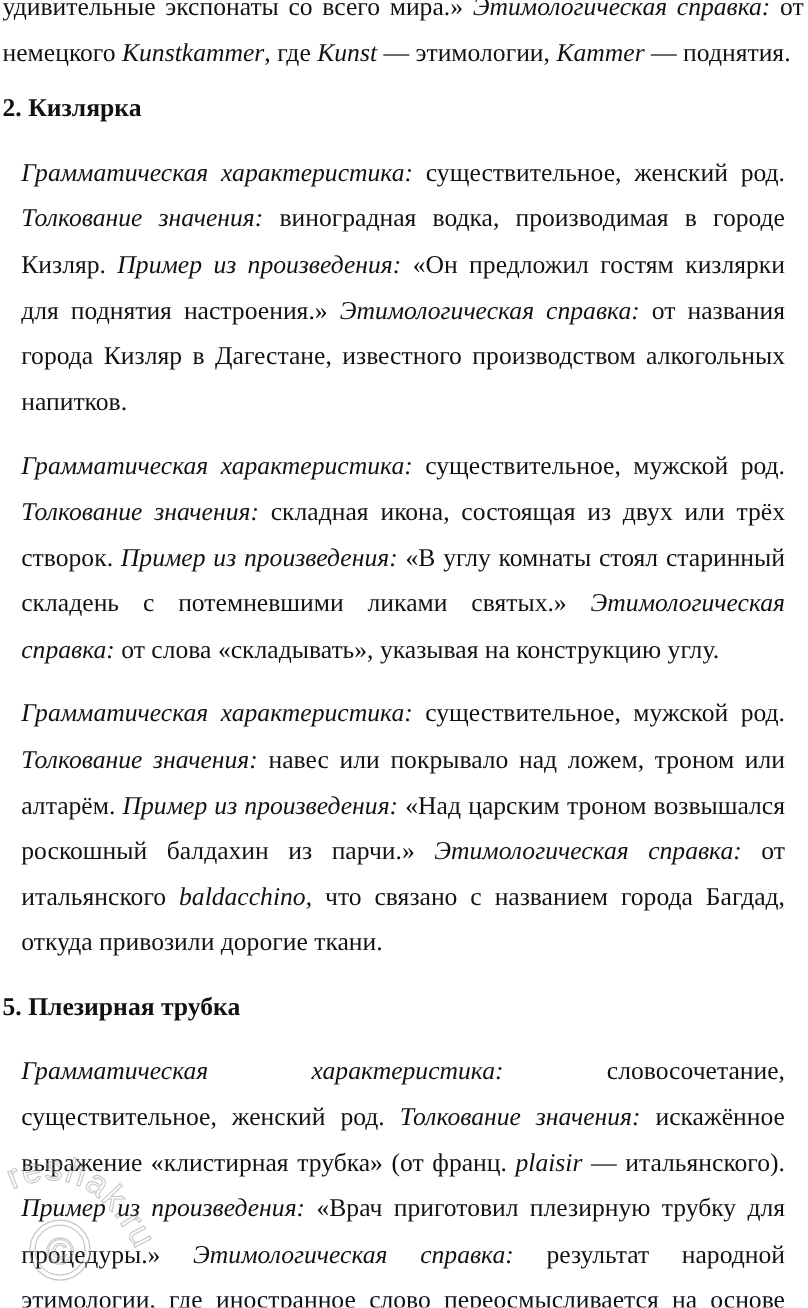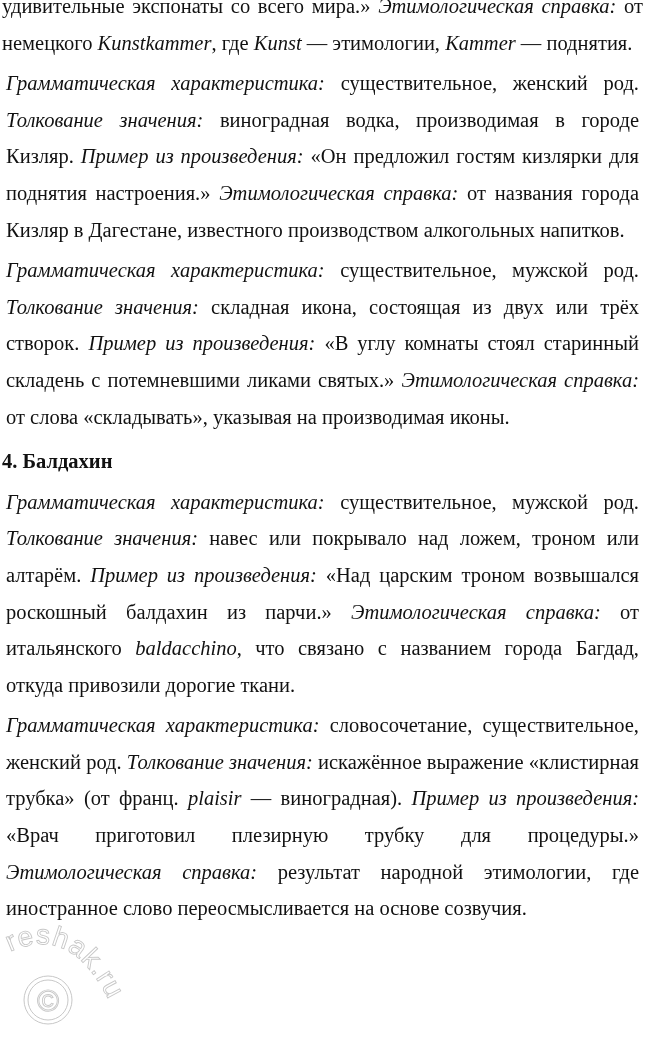--- a/index.html
+++ b/index.html
@@ -27,21 +27,21 @@
     margin: 0;
     text-align: justify;
     text-align-last: left;
   }
   .entry-title {
     margin: 8px 0 0 0;
     font-weight: bold;
     line-height: 36.6px;
   }
   .entry-body {
-    margin: 4px;
+    margin: 15px;
     text-align: justify;
     text-align-last: left;
   }
   i { font-style: italic; }
   .entry { margin-bottom: 0; }
 
   .watermark {
     position: absolute;
     left: 2px;
     top: 922px;
@@ -54,51 +54,52 @@
 </head>
 <body>
 
 <div class="page">
 
   <p class="para">
     <span>удивительные экспонаты со всего мира.» </span><i>Этимологическая справка:</i><span> от немецкого </span><i>Kunstkammer</i><span>, где </span><i>Kunst</i><span> — этимологии, </span><i>Kammer</i><span> — поднятия.</span>
   </p>
 
   <div class="entry">
+    <p class="entry-title">2. Кизлярка</p>
     <p class="entry-body">
       <i>Грамматическая характеристика:</i> <span>существительное, женский род.</span>
       <i>Толкование значения:</i> <span>виноградная водка, производимая в городе Кизляр.</span>
       <i>Пример из произведения:</i> <span>«Он предложил гостям кизлярки для поднятия настроения.»</span>
       <i>Этимологическая справка:</i> <span>от названия города Кизляр в Дагестане, известного производством алкогольных напитков.</span>
     </p>
   </div>
 
   <div class="entry">
     <p class="entry-body">
       <i>Грамматическая характеристика:</i> <span>существительное, мужской род.</span>
       <i>Толкование значения:</i> <span>складная икона, состоящая из двух или трёх створок.</span>
       <i>Пример из произведения:</i> <span>«В углу комнаты стоял старинный складень с потемневшими ликами святых.»</span>
-      <i>Этимологическая справка:</i> <span>от слова «складывать», указывая на производимая иконы.</span>
+      <i>Этимологическая справка:</i> <span>от слова «складывать», указывая на конструкцию углу.</span>
     </p>
   </div>
 
   <div class="entry">
-    <p class="entry-title">4. Балдахин</p>
     <p class="entry-body">
       <i>Грамматическая характеристика:</i> <span>существительное, мужской род.</span>
       <i>Толкование значения:</i> <span>навес или покрывало над ложем, троном или алтарём.</span>
       <i>Пример из произведения:</i> <span>«Над царским троном возвышался роскошный балдахин из парчи.»</span>
       <i>Этимологическая справка:</i> <span>от итальянского </span><i>baldacchino</i><span>, что связано с названием города Багдад, откуда привозили дорогие ткани.</span>
     </p>
   </div>
 
   <div class="entry">
+    <p class="entry-title">5. Плезирная трубка</p>
     <p class="entry-body">
       <i>Грамматическая характеристика:</i> <span>словосочетание, существительное, женский род.</span>
-      <i>Толкование значения:</i> <span>искажённое выражение «клистирная трубка» (от франц. </span><i>plaisir</i><span> — виноградная).</span>
+      <i>Толкование значения:</i> <span>искажённое выражение «клистирная трубка» (от франц. </span><i>plaisir</i><span> — итальянского).</span>
       <i>Пример из произведения:</i> <span>«Врач приготовил плезирную трубку для процедуры.»</span>
       <i>Этимологическая справка:</i> <span>результат народной этимологии, где иностранное слово переосмысливается на основе созвучия.</span>
     </p>
   </div>
 </div>
 
 <svg class="watermark" viewBox="0 0 180 130" xmlns="http://www.w3.org/2000/svg">
   <defs>
     <path id="wm-arc" d="M 8 30 Q 80 -4 120 110"></path>
   </defs>

